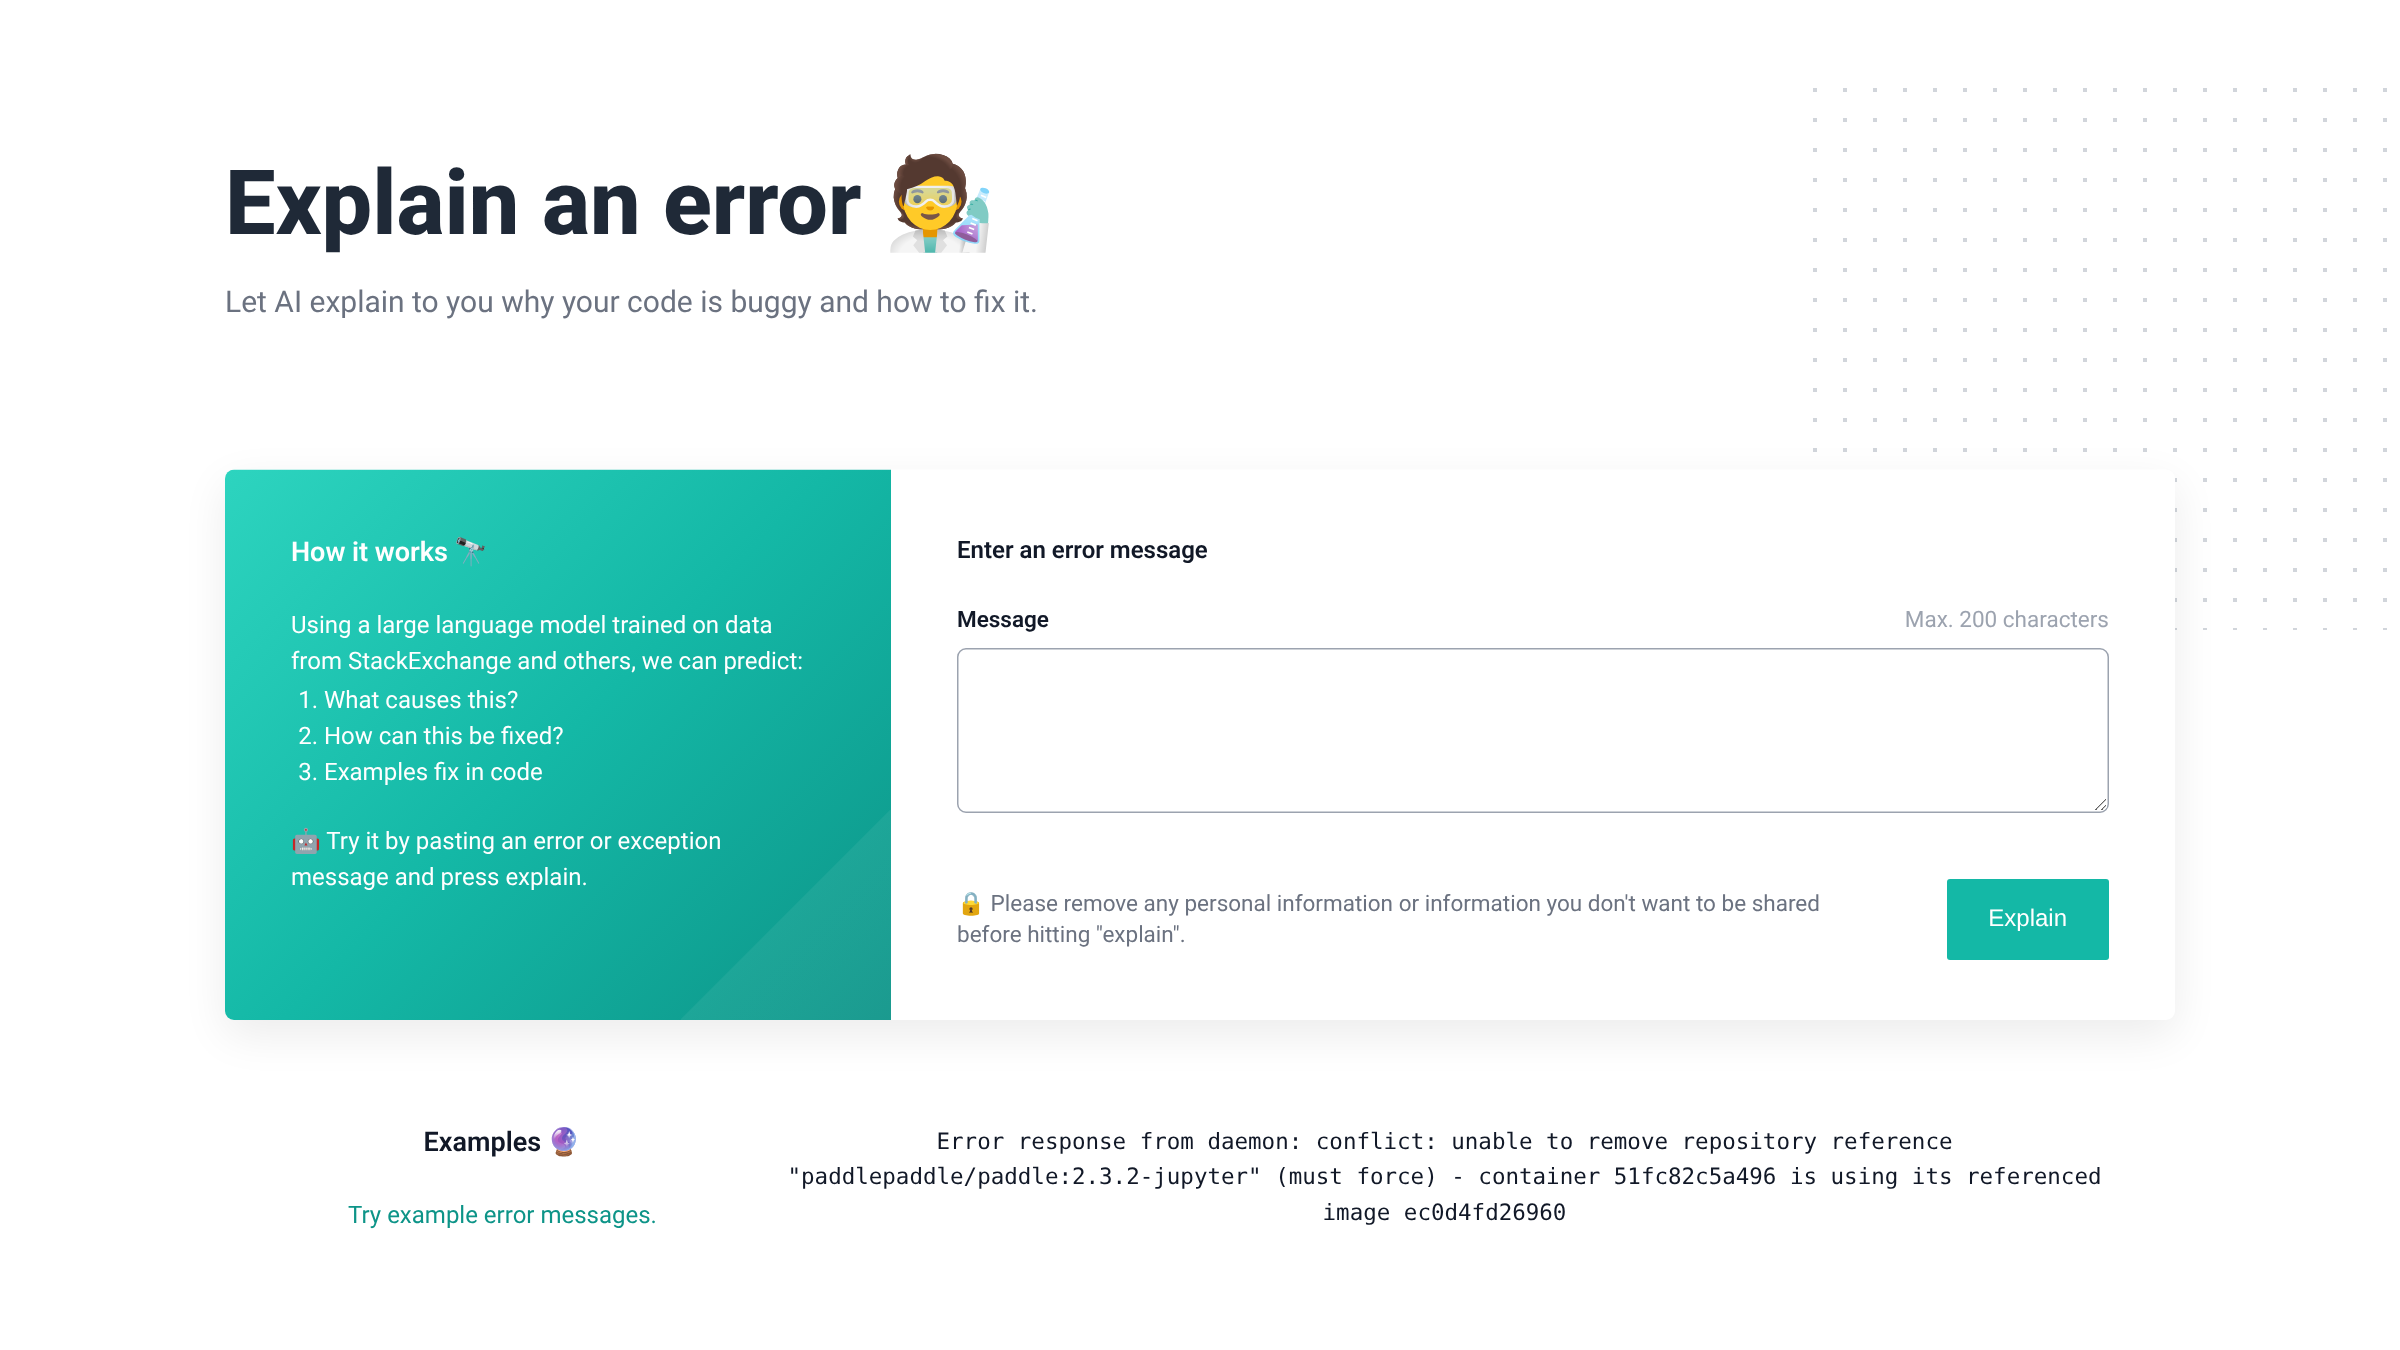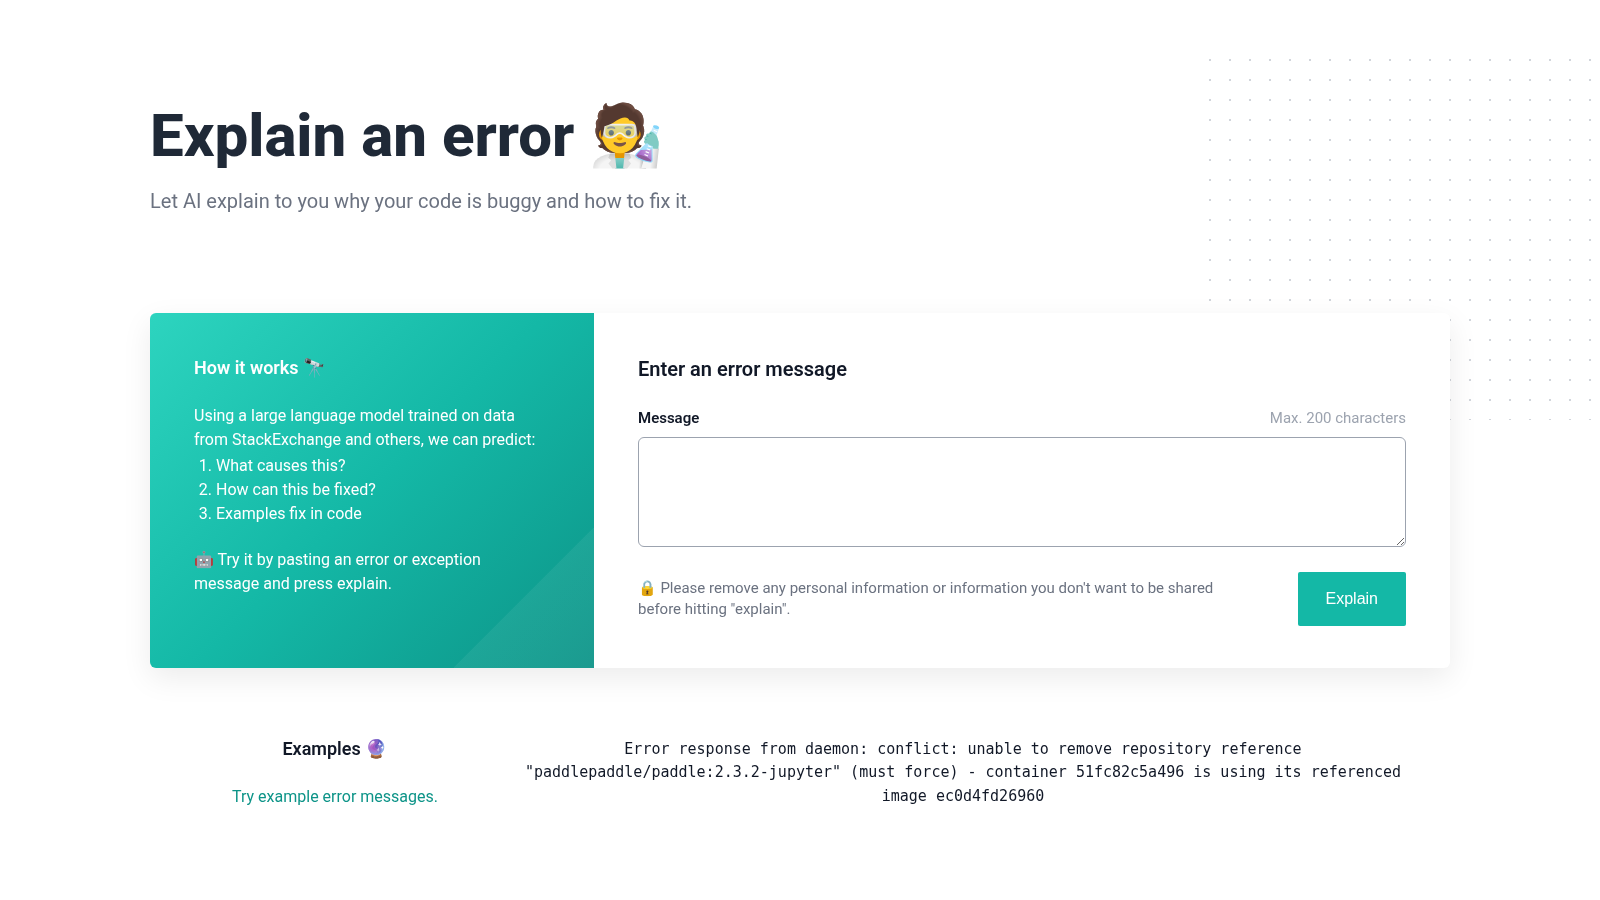--- a/index.html
+++ b/index.html
@@ -89,21 +89,21 @@
       font-size: 16px;
       line-height: 1.5;
     }
     .main-panel {
       flex: 1;
       padding: 44px 44px 40px 44px;
       display: flex;
       flex-direction: column;
     }
     .panel-title {
-      font-size: 20px;
+      font-size: 16px;
       font-weight: 600;
       color: #111827;
       margin-bottom: 28px;
     }
     .label-row {
       display: flex;
       justify-content: space-between;
       align-items: baseline;
       margin-bottom: 10px;
     }
@@ -124,21 +124,21 @@
       padding: 10px;
       font-size: 14px;
       font-family: inherit;
       resize: vertical;
       outline: none;
     }
     .bottom-row {
       display: flex;
       align-items: center;
       gap: 44px;
-      margin-top: 25px;
+      margin-top: 44px;
     }
     .privacy-note {
       font-size: 15px;
       color: #6b7280;
       line-height: 1.4;
       flex: 1;
     }
     .explain-button {
       background: #14b8a6;
       color: #ffffff;

